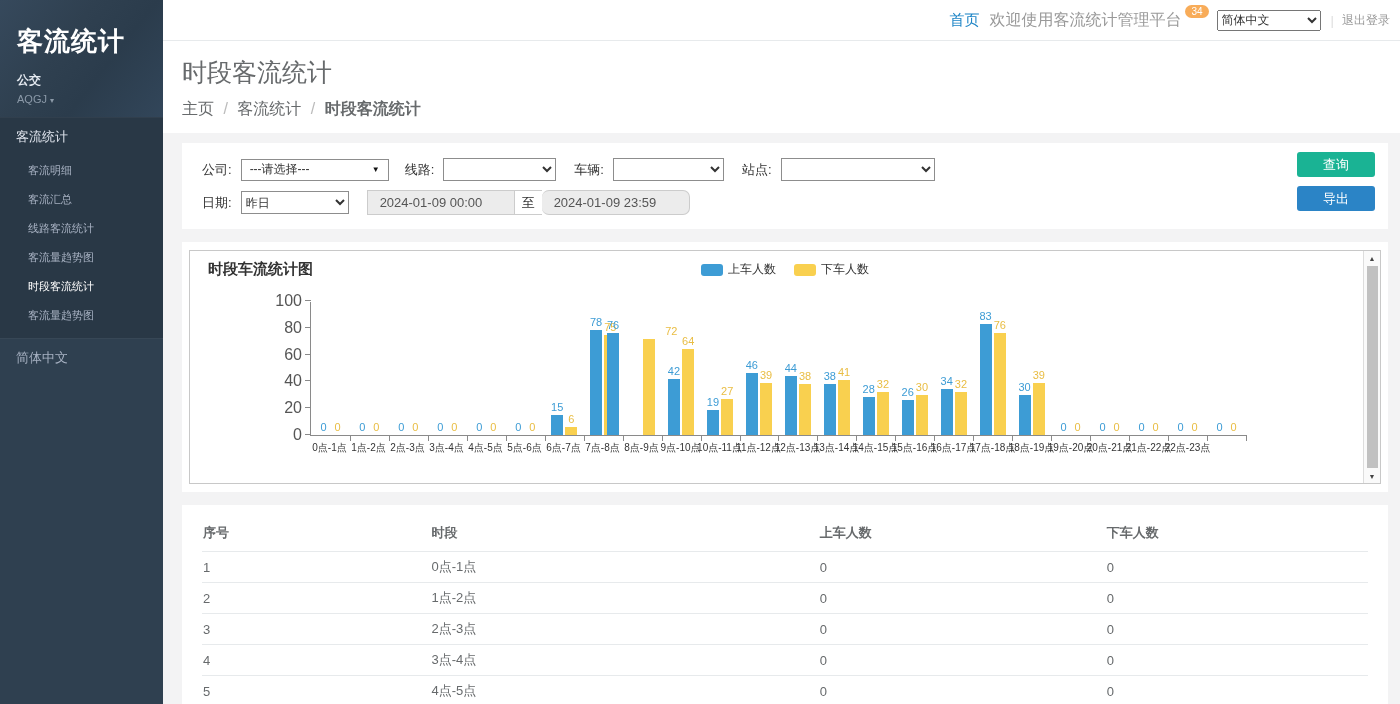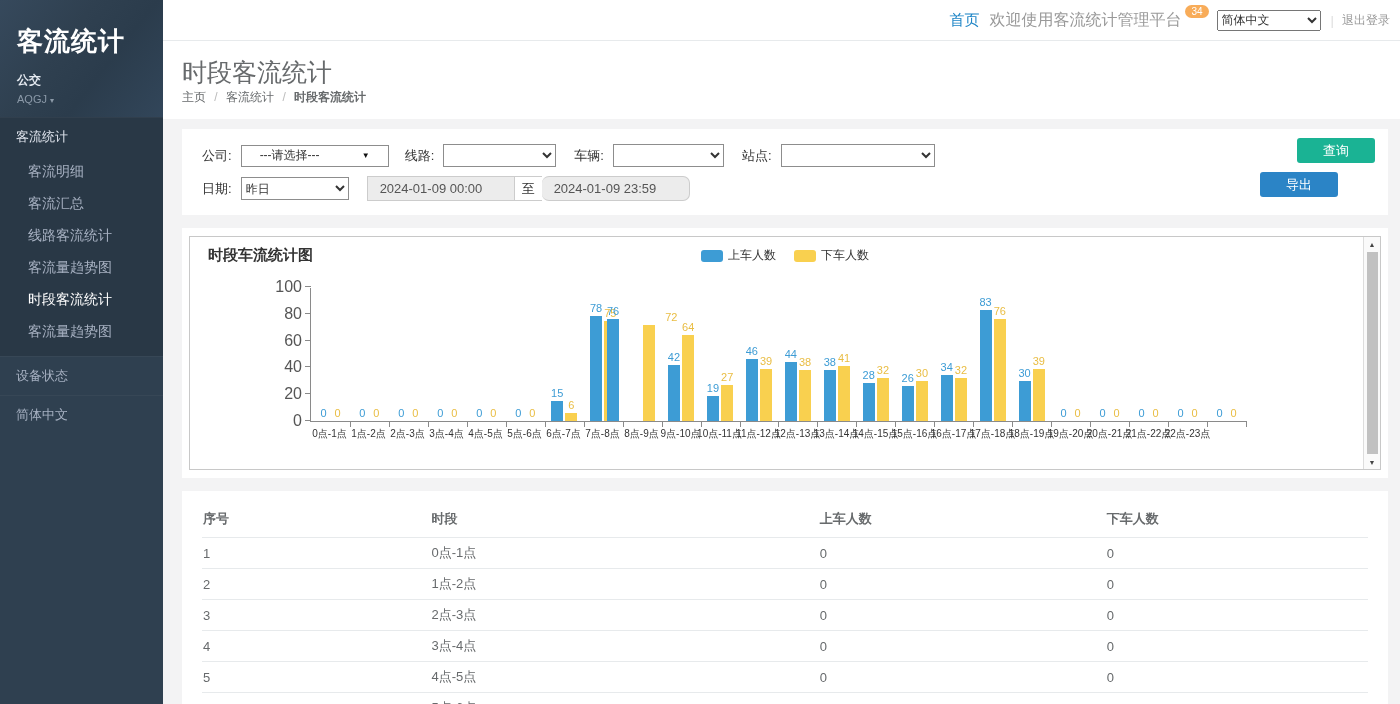--- a/index.html
+++ b/index.html
@@ -13,67 +13,67 @@
   .brand-block { padding:24px 0 12px 17px; min-height:108px;
      background:linear-gradient(128deg,#36495c 0%,#2f4050 38%,#2b3c4c 62%,#32465a 100%); }
   .brand { font-size:26px; font-weight:bold; color:#fff; letter-spacing:1px; }
   .org { font-size:12px; font-weight:bold; color:#e4e9f0; margin-top:13px; }
   .user-row { font-size:11px; color:#8b99a8; margin-top:4px; cursor:pointer; }
   .user-row .caret { font-size:8px; margin-left:3px; }
   .nav-section { padding:10px 16px; font-size:13px; color:#a7b1c2; cursor:pointer;
      border-top:1px solid rgba(255,255,255,0.04); }
   .nav-section.open { background:#293846; color:#dfe4ed; }
   .submenu { background:#293846; padding-bottom:8px; }
-  .submenu-item { padding:7px 16px 7px 28px; font-size:14px; color:#a7b1c2; cursor:pointer; }
+  .submenu-item { padding:7px 16px 7px 28px; font-size:11px; color:#a7b1c2; cursor:pointer; }
   .submenu-item.active { color:#ffffff; }
 
   
   .main { flex:1; display:flex; flex-direction:column; min-width:0; }
 
   .topbar { height:41px; background:#fff; border-bottom:1px solid #e7eaec;
      display:flex; align-items:center; justify-content:flex-end; padding-right:6px; flex-shrink:0; }
   .home-link { color:#1c84c6; font-size:15px; text-decoration:none; margin-right:10px; cursor:pointer; }
   .welcome { color:#999; font-size:16px; }
   .notif-badge { background:#f8ac59; color:#fff; font-size:10px; line-height:13px;
      border-radius:8px; padding:0 6px; margin:0 8px 0 4px; transform:translateY(-9px); }
   .lang-select { width:104px; height:21px; font-size:12px; color:#333; margin-right:10px; }
   .top-divider { color:#ddd; font-size:13px; margin-right:8px; }
   .logout { color:#999; font-size:12px; text-decoration:none; cursor:pointer; margin-right:4px; }
 
   .page-heading { background:#fff; padding:15px 0 13px 19px; flex-shrink:0; }
   .page-title { font-size:25px; font-weight:300; color:#676a6c; }
-  .breadcrumb { font-size:12px; color:#676a6c; }
+  .breadcrumb { margin-top:10px; font-size:16px; color:#676a6c; }
   .breadcrumb .sep { color:#bbb; margin:0 5px; }
   .breadcrumb .crumb { color:#676a6c; text-decoration:none; cursor:pointer; }
   .breadcrumb .current { font-weight:bold; color:#676a6c; }
 
   .page-body { flex:1; background:#f3f3f4; padding:10px 12px 0 19px; overflow:hidden; }
   .card { background:#fff; margin-bottom:13px; }
 
   
   .filter-card { padding:6px 18px 14px 20px; position:relative; }
   .filter-row { display:flex; align-items:center; margin-top:9px; }
   .f-label { font-size:13px; color:#333; margin-right:9px; white-space:nowrap; }
   .custom-select { width:148px; height:22px; border:1px solid #8d8d8d; background:#fff;
-     display:flex; align-items:center; justify-content:space-between; padding:0 18px;
+     display:flex; align-items:center; justify-content:space-between; padding:0 8px;
      font-size:12px; color:#333; cursor:pointer; margin-right:16px; }
   .custom-select .arrow { font-size:8px; color:#111; }
   select.f-select { height:23px; font-size:12px; color:#333; border:1px solid #8d8d8d;
      background:#fff; margin-right:18px; }
   .w-line { width:113px; } .w-vehicle { width:111px; } .w-station { width:154px; }
   .w-date { width:108px; margin-right:8px; }
   .date-group { display:flex; align-items:stretch; }
   .date-input { width:148px; height:25px; background:#ececec; border:1px solid #ccc;
      font-size:13px; color:#555; padding:0 0 0 12px; display:flex; align-items:center; }
   .date-sep { width:27px; background:#fff; border-top:1px solid #ccc; border-bottom:1px solid #ccc;
      font-size:13px; color:#333; display:flex; align-items:center; justify-content:center; }
   .date-input.to { border-left:none;border-radius:7px; }
   .filter-btns { position:absolute; right:13px; top:9px; display:flex; flex-direction:column; gap:9px; }
   .btn { width:78px; height:25px; border:none; border-radius:3px; color:#fff; font-size:13px; cursor:pointer; }
-  .btn-query { background:#1ab394;margin-left:37px; }
+  .btn-query { background:#1ab394; }
   .btn-export { background:#2b84c6; }
 
   
   .chart-card { height:250px; padding:8px 7px; }
   .chart-box { position:relative; height:234px; border:1px solid #c8c8c8; background:#fff; overflow:hidden; }
   .chart-title { position:absolute; left:18px; top:9px; font-size:15px; font-weight:bold; color:#333; }
   .legend { position:absolute; top:10px; left:50%; transform:translateX(-50%);
      display:flex; align-items:center; gap:18px; }
   .legend-item { display:flex; align-items:center; cursor:pointer; }
   .legend-chip { width:22px; height:12px; border-radius:3px; }
@@ -122,21 +122,20 @@
     <nav id="side-nav">
         <div class="nav-section open">客流统计</div>
         <div class="submenu">
           <div class="submenu-item">客流明细</div>
           <div class="submenu-item">客流汇总</div>
           <div class="submenu-item">线路客流统计</div>
           <div class="submenu-item">客流量趋势图</div>
           <div class="submenu-item active">时段客流统计</div>
           <div class="submenu-item">客流量趋势图</div>
         </div>
-        <div class="nav-section">设备状态</div>
         <div class="nav-section">简体中文</div>
       </nav>
   </aside>
 
   <div class="main">
 
     <header class="topbar">
       <a class="home-link">首页</a>
       <span class="welcome">欢迎使用客流统计管理平台</span>
       <span class="notif-badge">34</span>

